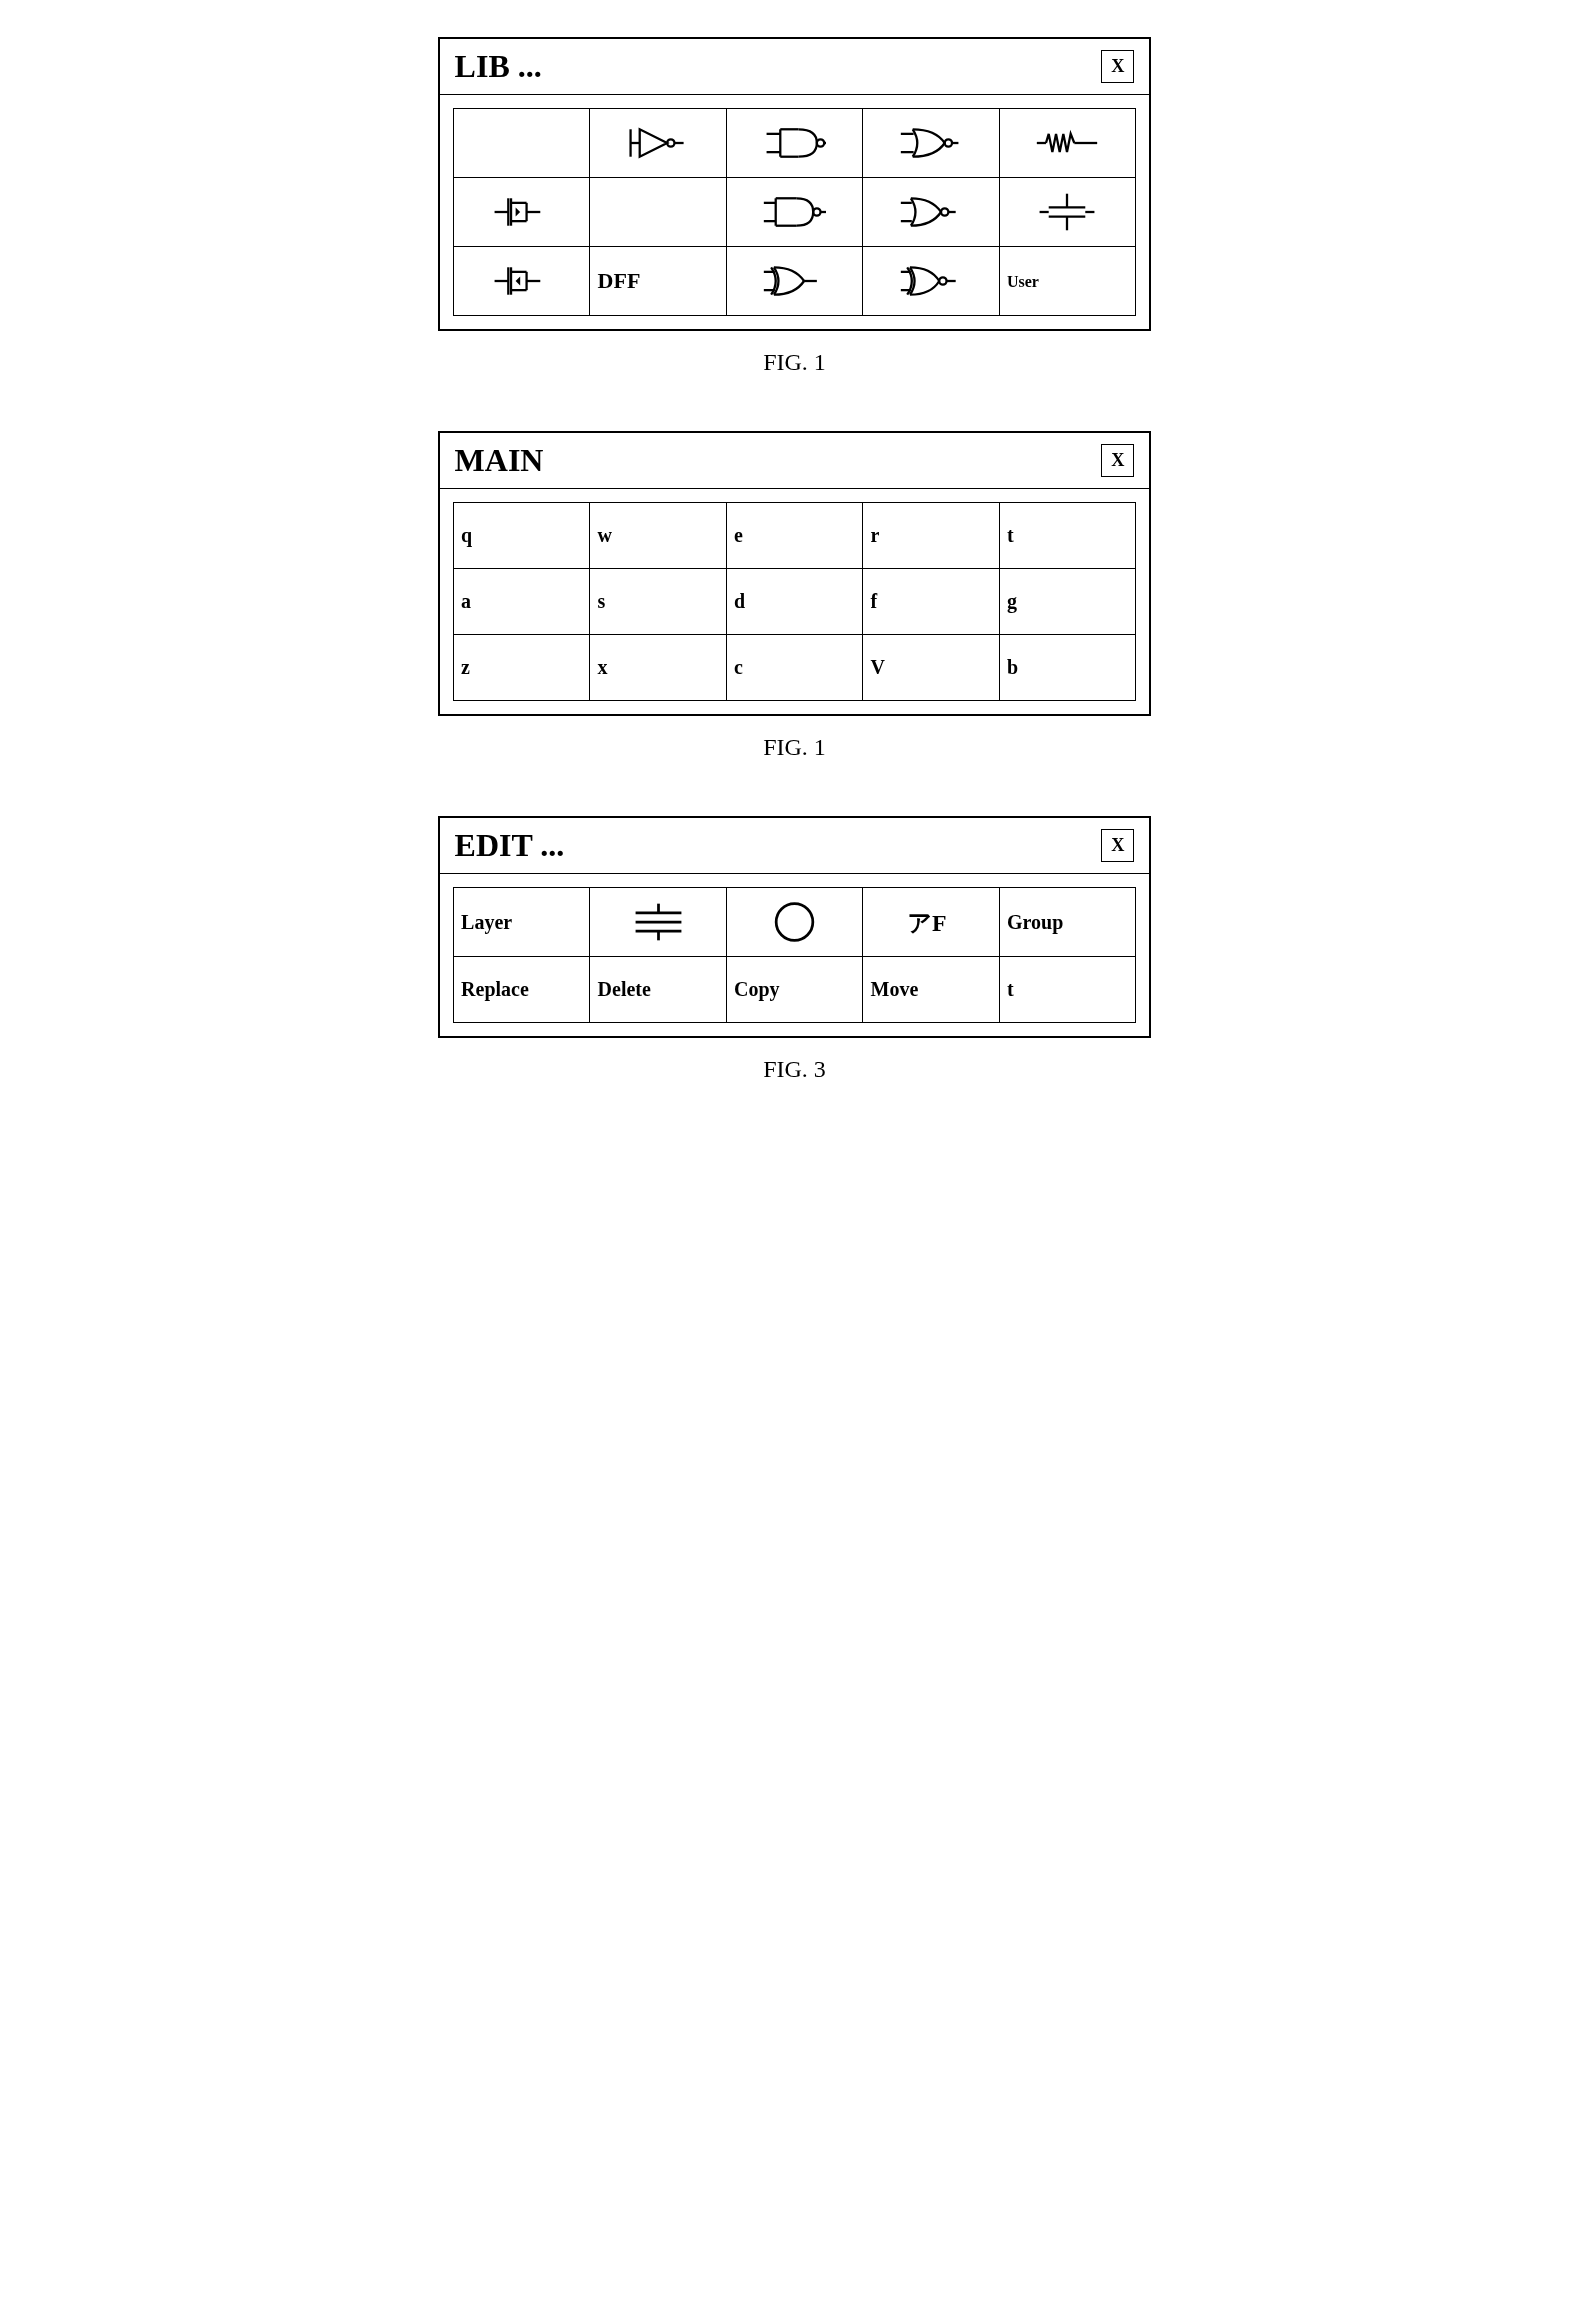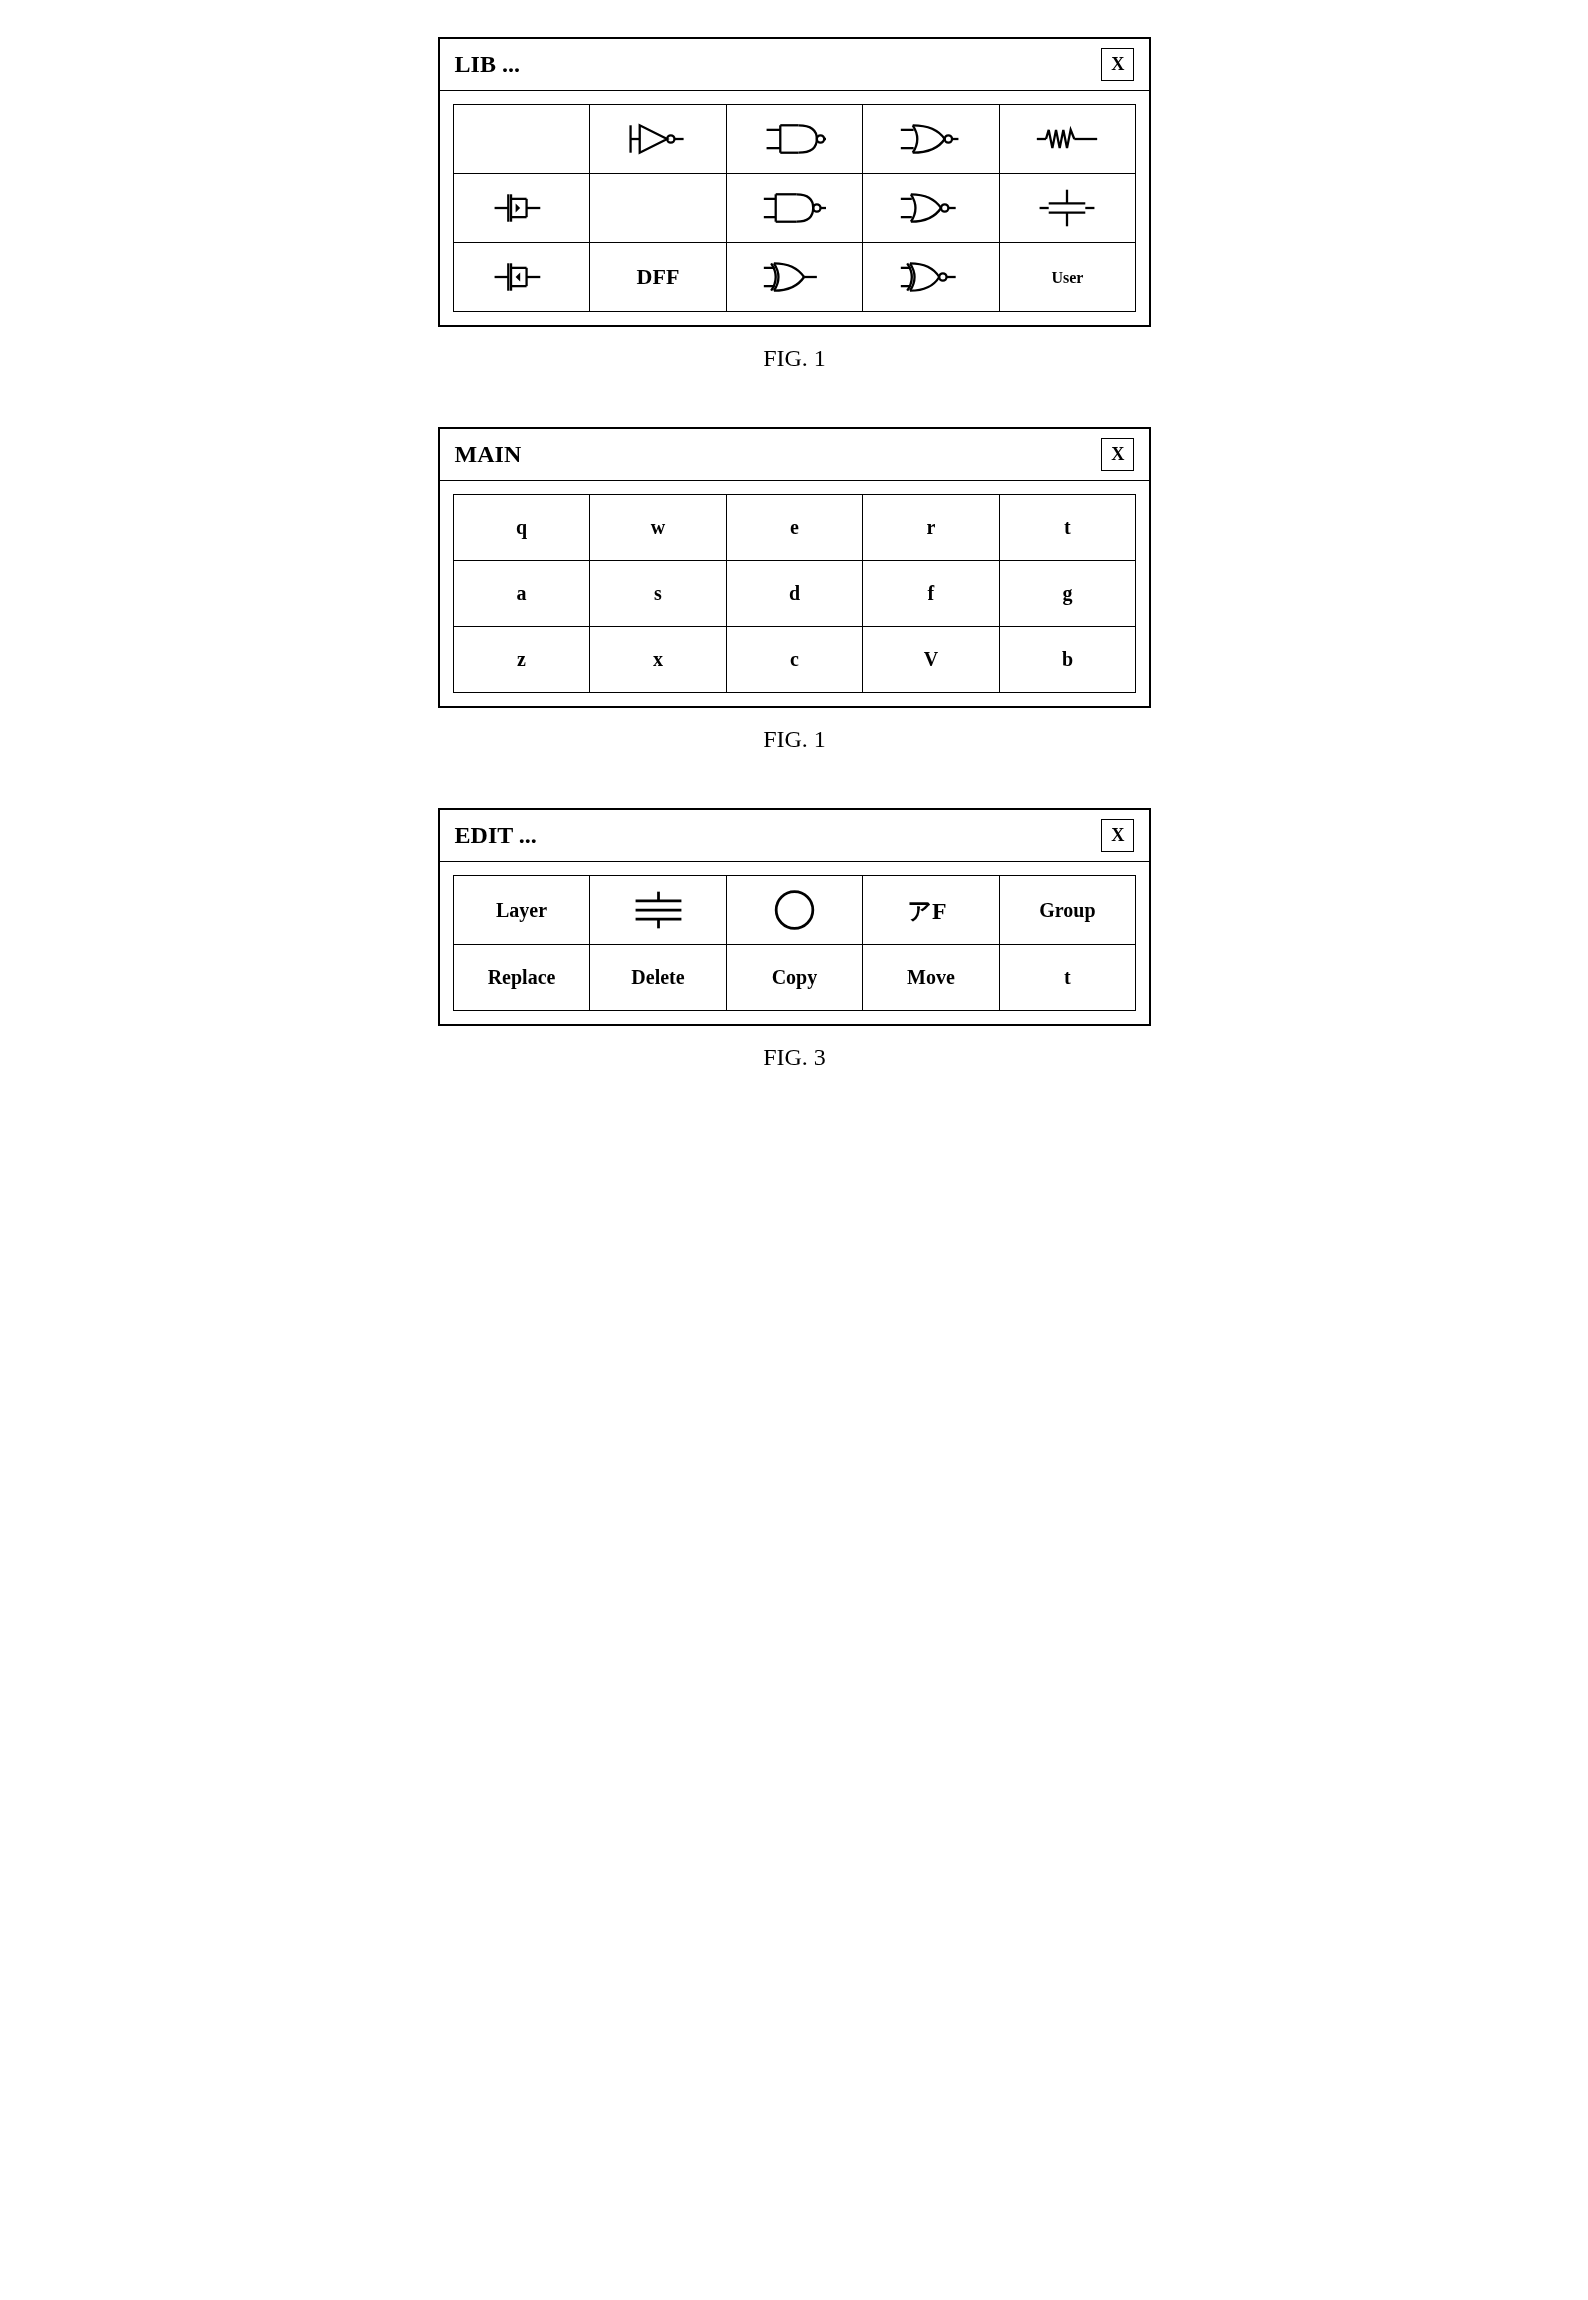--- a/index.html
+++ b/index.html
@@ -31,21 +31,21 @@
 
     .panel-title-row {
       display: flex;
       justify-content: space-between;
       align-items: center;
       padding: 9.1px 14.6px;
       border-bottom: 1.8px solid #000;
     }
 
     .panel-title {
-      font-size: 24px;
+      font-size: 32px;
       font-weight: bold;
     }
 
     .close-btn {
       border: 1.8px solid #000;
       width: 33px;
       height: 33px;
       display: flex;
       align-items: center;
       justify-content: center;
@@ -59,21 +59,21 @@
     }
 
     
     .grid-table {
       border-collapse: collapse;
       width: 100%;
     }
 
     .grid-table td {
       border: 1.8px solid #000;
-      text-align: center;
+      text-align: left;
       vertical-align: middle;
       font-size: 20px;
       font-weight: bold;
       padding: 11px 7.3px;
       height: 66px;
       width: 20%;
     }
 
     
     .fig-caption {

